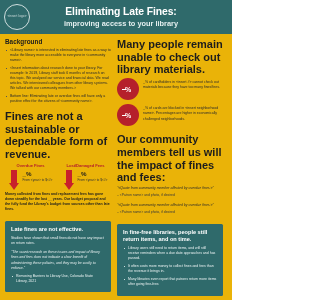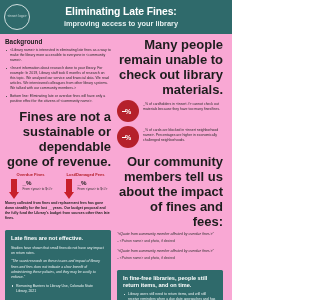--- a/index.html
+++ b/index.html
@@ -2,21 +2,21 @@
 <html><head>
 <meta charset="utf-8">
 <style>
   * { margin:0; padding:0; box-sizing:border-box; }
   html,body{
     width:232px; height:300px;
     background:#ffffff;
     font-family:"Liberation Sans", sans-serif;
     overflow:hidden;
   }
-  .page{ position:relative; width:232px; height:300px; background:#f9a8d4; }
+  .page{ position:relative; width:232px; height:300px; background:#eab308; }
 
   
   .header{
     height:34px; background:#2f6a6b;
     display:flex; align-items:center; padding:0 6px 0 4px;
   }
   .logo-circle{
     width:26px; height:26px; border-radius:50%;
     background:#2f6a6b; border:1.1px solid #cfdede;
     color:#cfdede; flex:0 0 auto;
@@ -26,21 +26,21 @@
   }
   .htext{ flex:1; text-align:center; padding-right:14px; }
   .htitle{ color:#ffffff; font-weight:bold; font-size:10.4px; letter-spacing:-.1px; line-height:1.1; }
   .hsub{ color:#e4efef; font-size:7.4px; line-height:1.25; margin-top:1px;font-weight:bold; }
 
   
   .body{ display:flex; padding:4px 5px 0 5px; gap:6px; }
   .col{ width:106px; }
 
   h2.sec{ font-size:6.4px; font-weight:bold; color:#1d1d1d; line-height:1.15; margin-bottom:2.5px; }
-  h2.big{ font-size:13px;text-align:right; }
+  h2.big{ font-size:11px; }
 
   ul.bul{ list-style:none; }
   ul.bul li{
     position:relative; padding-left:5px; margin-bottom:3px;
     font-size:3.55px; line-height:1.42; color:#2b2b2b; text-align:left;
   }
   ul.bul li::before{
     content:""; position:absolute; left:0.6px; top:1.7px;
     width:1.5px; height:1.5px; background:#555;
   }
@@ -112,21 +112,21 @@
     <div class="col">
 
       <h2 class="sec">Background</h2>
       <ul class="bul">
         <li>&lt;Library name&gt; is interested in eliminating late fines as a way to make the library more accessible to everyone in &lt;community name&gt;.</li>
         <li>&lt;Insert information about research done to your library. For example: In 2019, Library staff took 6 months of research on this topic. We analyzed our service and financial data. We read articles. We interviewed colleagues from other library systems. We talked with our community members.&gt;</li>
         <li>Bottom line: Eliminating late or overdue fines will have only a positive effect for the citizens of &lt;community name&gt;.</li>
       </ul>
 
       <div class="sp3"></div>
-      <h2 class="sec big">Fines are not a sustainable or dependable gone of revenue.</h2>
+      <h2 class="sec big">Fines are not a sustainable or dependable form of revenue.</h2>
 
       <div class="arrows">
         <div class="arrow-block">
           <div class="arrow-cap">Overdue Fines</div>
           <div class="arrow-row">
             <div class="arrow">
               <div class="shaft"></div>
                 <div class="head"></div>
             </div>
             <div class="arrow-val">
@@ -179,21 +179,21 @@
 
       <div class="stat">
         <div class="circ">
           <span class="ul"></span>
           <span class="pct">%</span>
         </div>
         <div class="stat-txt">_% of cards are blocked in &lt;insert neighborhood name&gt;. Percentages are higher in economically challenged neighborhoods.</div>
       </div>
 
       <div class="sp3"></div>
-      <h2 class="sec big">Our community members tell us about the impact of fines and fees:</h2>
+      <h2 class="sec big">Our community members tell us will the impact of fines and fees:</h2>
 
       <div class="quotes">
         <div class="q">"&lt;Quote from community member affected by overdue fines.&gt;"</div>
         <div class="sub">– &lt;Patron name&gt; and photo, if desired</div>
         <div class="q">"&lt;Quote from community member affected by overdue fines.&gt;"</div>
         <div class="sub">– &lt;Patron name&gt; and photo, if desired</div>
       </div>
 
       <div class="sp4"></div>
 

